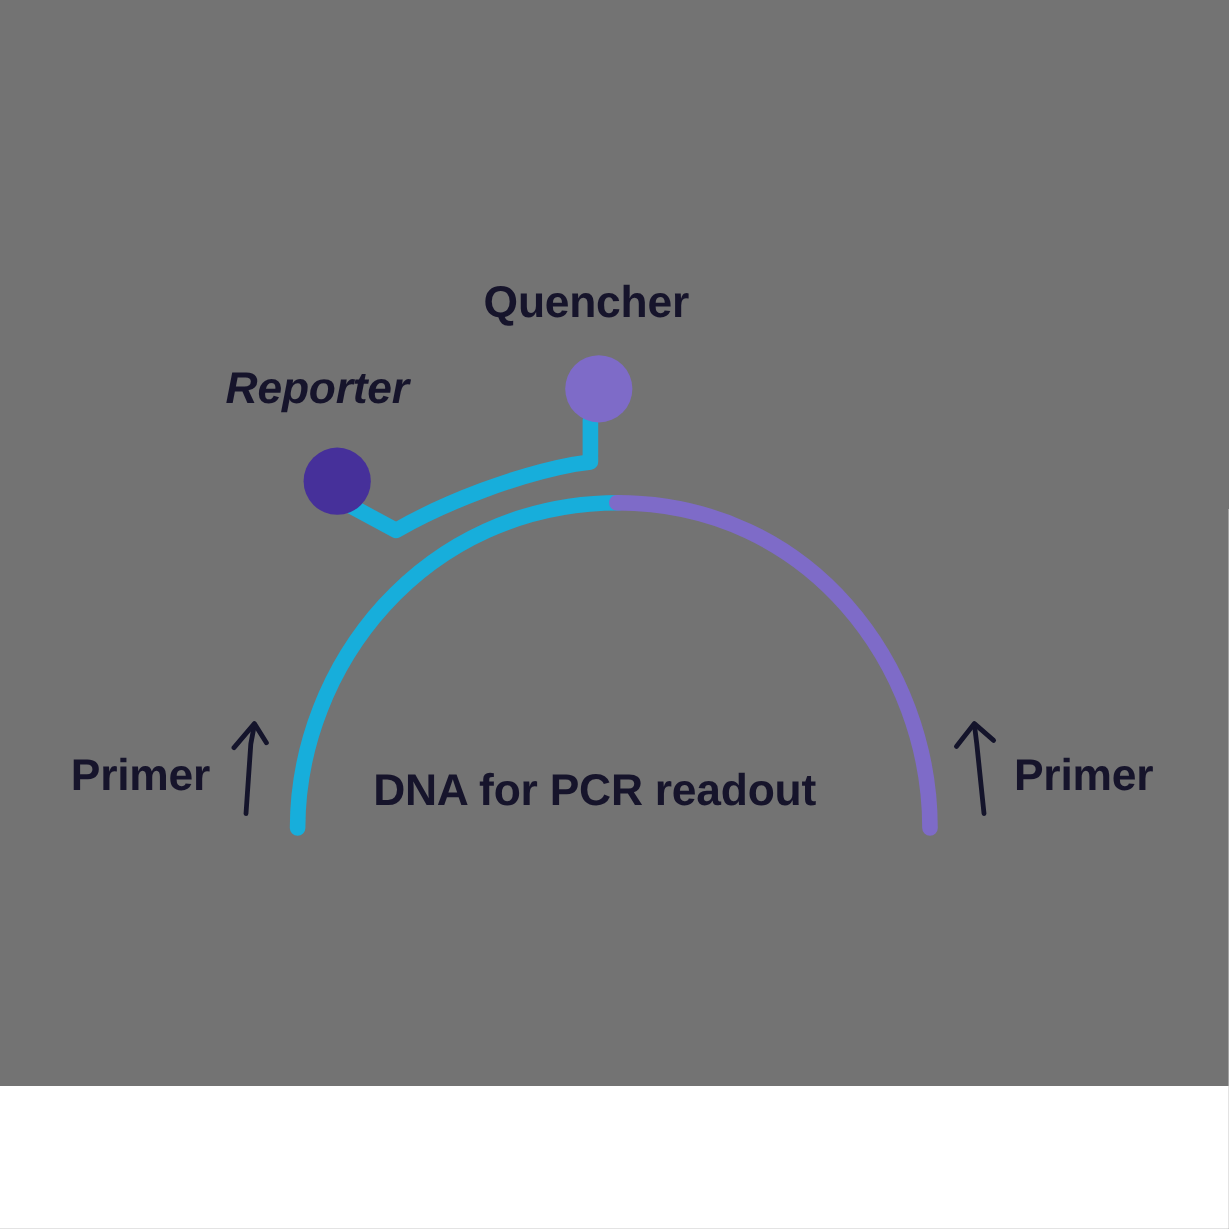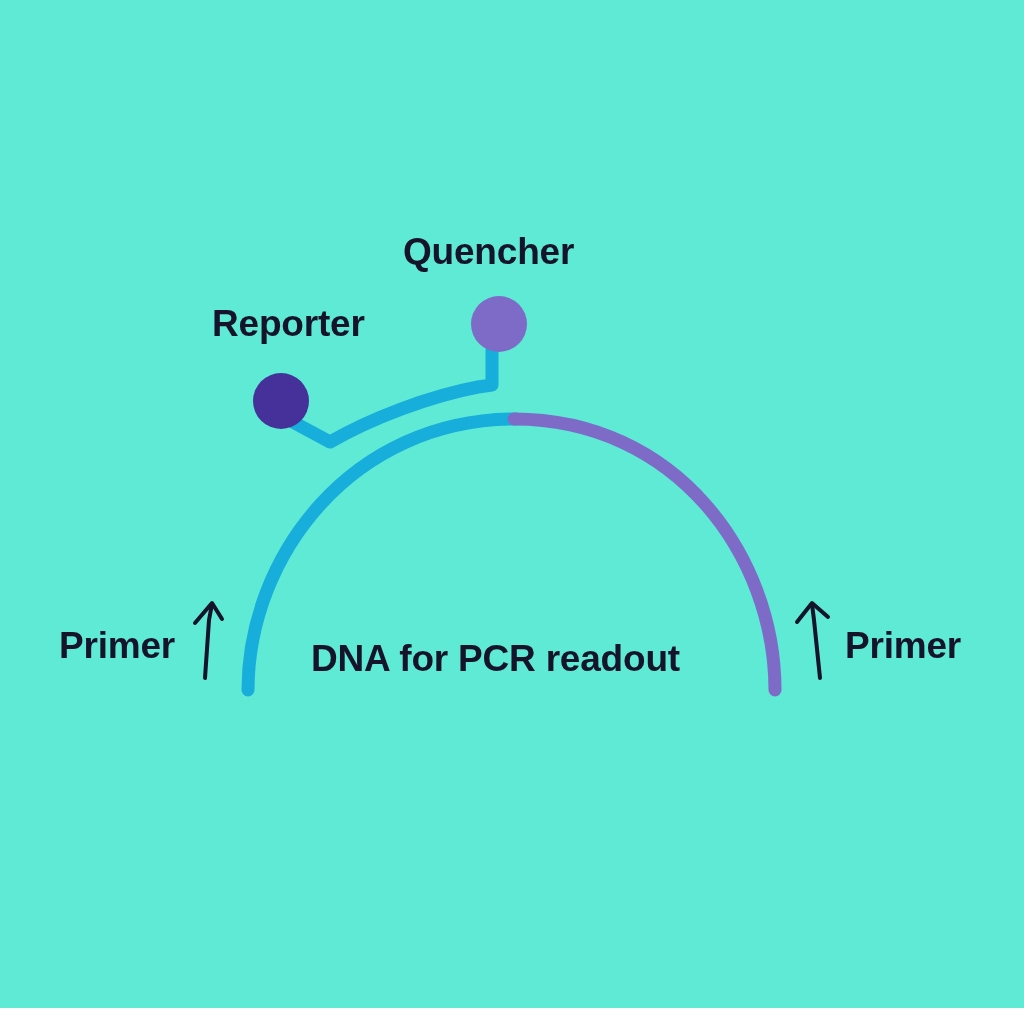--- a/index.html
+++ b/index.html
@@ -3,22 +3,22 @@
 <meta charset="utf-8">
 <style>
   html, body {
     margin: 0;
     padding: 0;
     background: #ffffff;
   }
   #canvas {
     position: relative;
     width: 1024px;
-    height: 1008px;
-    background: #5eead4;
+    height: 905px;
+    background: #737373;
     overflow: hidden;
     font-family: "Liberation Sans", sans-serif;
   }
   #diagram-svg {
     position: absolute;
     inset: 0;
     width: 1024px;
     height: 1024px;
     display: block;
   }
@@ -30,23 +30,24 @@
     white-space: nowrap;
     letter-spacing: -0.2px;
     line-height: 1;
   }
   #label-quencher {
     left: 403px;
     top: 233px;
     font-size: 37px;
   }
   #label-reporter {
-    left: 212px;
+    left: 188px;
     top: 305px;
     font-size: 37px;
+    font-style: italic;
   }
   #label-dna {
     left: 311px;
     top: 640px;
     font-size: 37px;
     text-align: center;
   }
   #label-primer-left {
     left: 59px;
     top: 627px;

